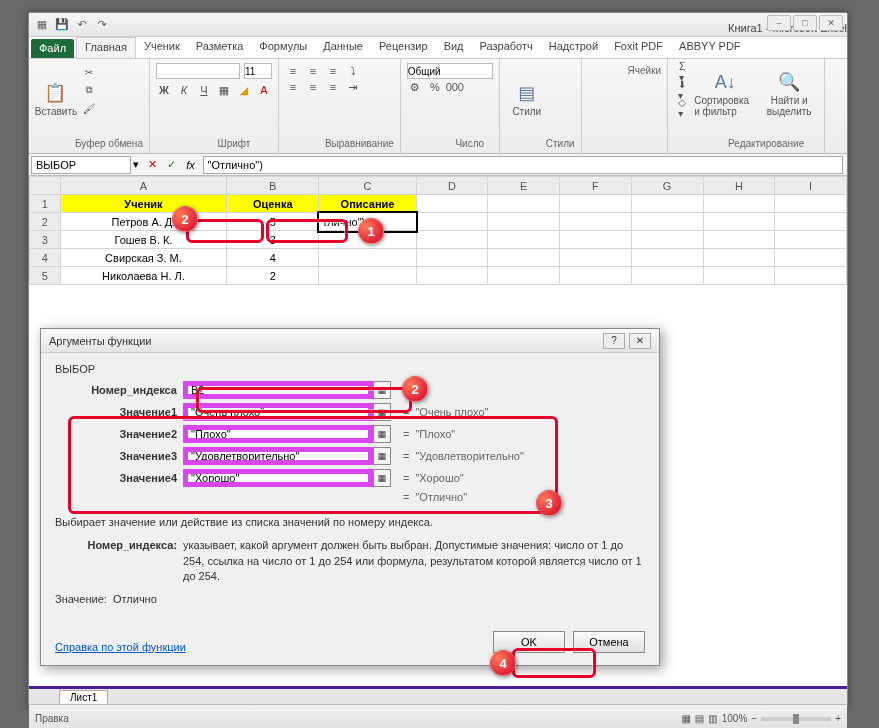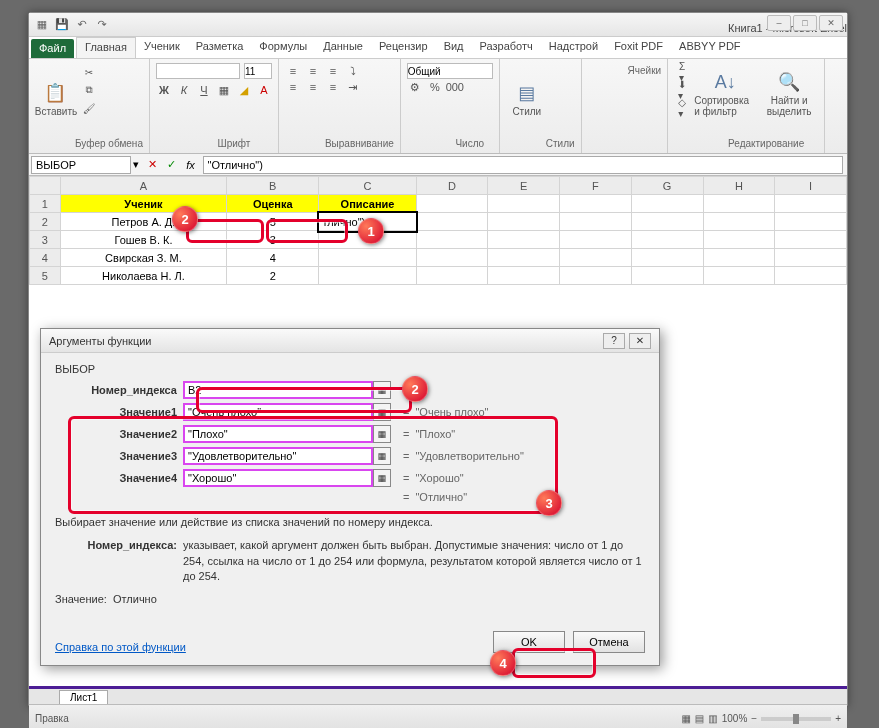--- a/index.html
+++ b/index.html
@@ -55,21 +55,21 @@
 
 
 .dialog { position: absolute; left: 40px; top: 328px; width: 620px; background: #f0f0f0; border: 1px solid #888; box-shadow: 3px 3px 12px rgba(0,0,0,.4); font-size: 11px; color: #333; }
 .dlg-title { height: 24px; background: linear-gradient(#fafafa,#e4e4e4); border-bottom: 1px solid #ccc; display: flex; align-items: center; padding: 0 8px; justify-content: space-between; }
 .dlg-title .btns { display: flex; gap: 4px; }
 .dlg-title .btns span { width: 22px; height: 16px; border: 1px solid #aaa; background: #eee; display: inline-flex; align-items: center; justify-content: center; font-size: 10px; }
 .dlg-body { padding: 10px 14px; }
 .func-name { font-size: 11px; margin-bottom: 6px; }
 .arg-row { display: flex; align-items: center; margin-bottom: 4px; }
 .arg-row label { width: 128px; text-align: right; padding-right: 6px; font-weight: bold; font-size: 11px; }
-.arg-row input { width: 190px; height: 18px; border: 2px solid #d946ef; font-size: 11px; padding: 0 3px; }
+.arg-row input { width: 190px; height: 18px; border: 5px solid #d946ef; font-size: 11px; padding: 0 3px; }
 .arg-row .ref-btn { width: 18px; height: 18px; border: 1px solid #888; margin-left: 0; background: #f4f4f4; display: inline-flex; align-items: center; justify-content: center; font-size: 9px; }
 .arg-row .eq { padding: 0 6px 0 12px; color: #666; }
 .arg-row .val { color: #666; }
 .desc { margin: 12px 0 6px; line-height: 1.4; }
 .desc .param { display: flex; }
 .desc .param b { width: 128px; text-align: right; padding-right: 6px; }
 .result { margin: 8px 0; }
 .help-link { color: #0058c6; text-decoration: underline; cursor: pointer; }
 .dlg-footer { padding: 8px 14px 12px; display: flex; justify-content: space-between; align-items: flex-end; }
 .dlg-btns { display: flex; gap: 8px; padding-left: 48px; }

